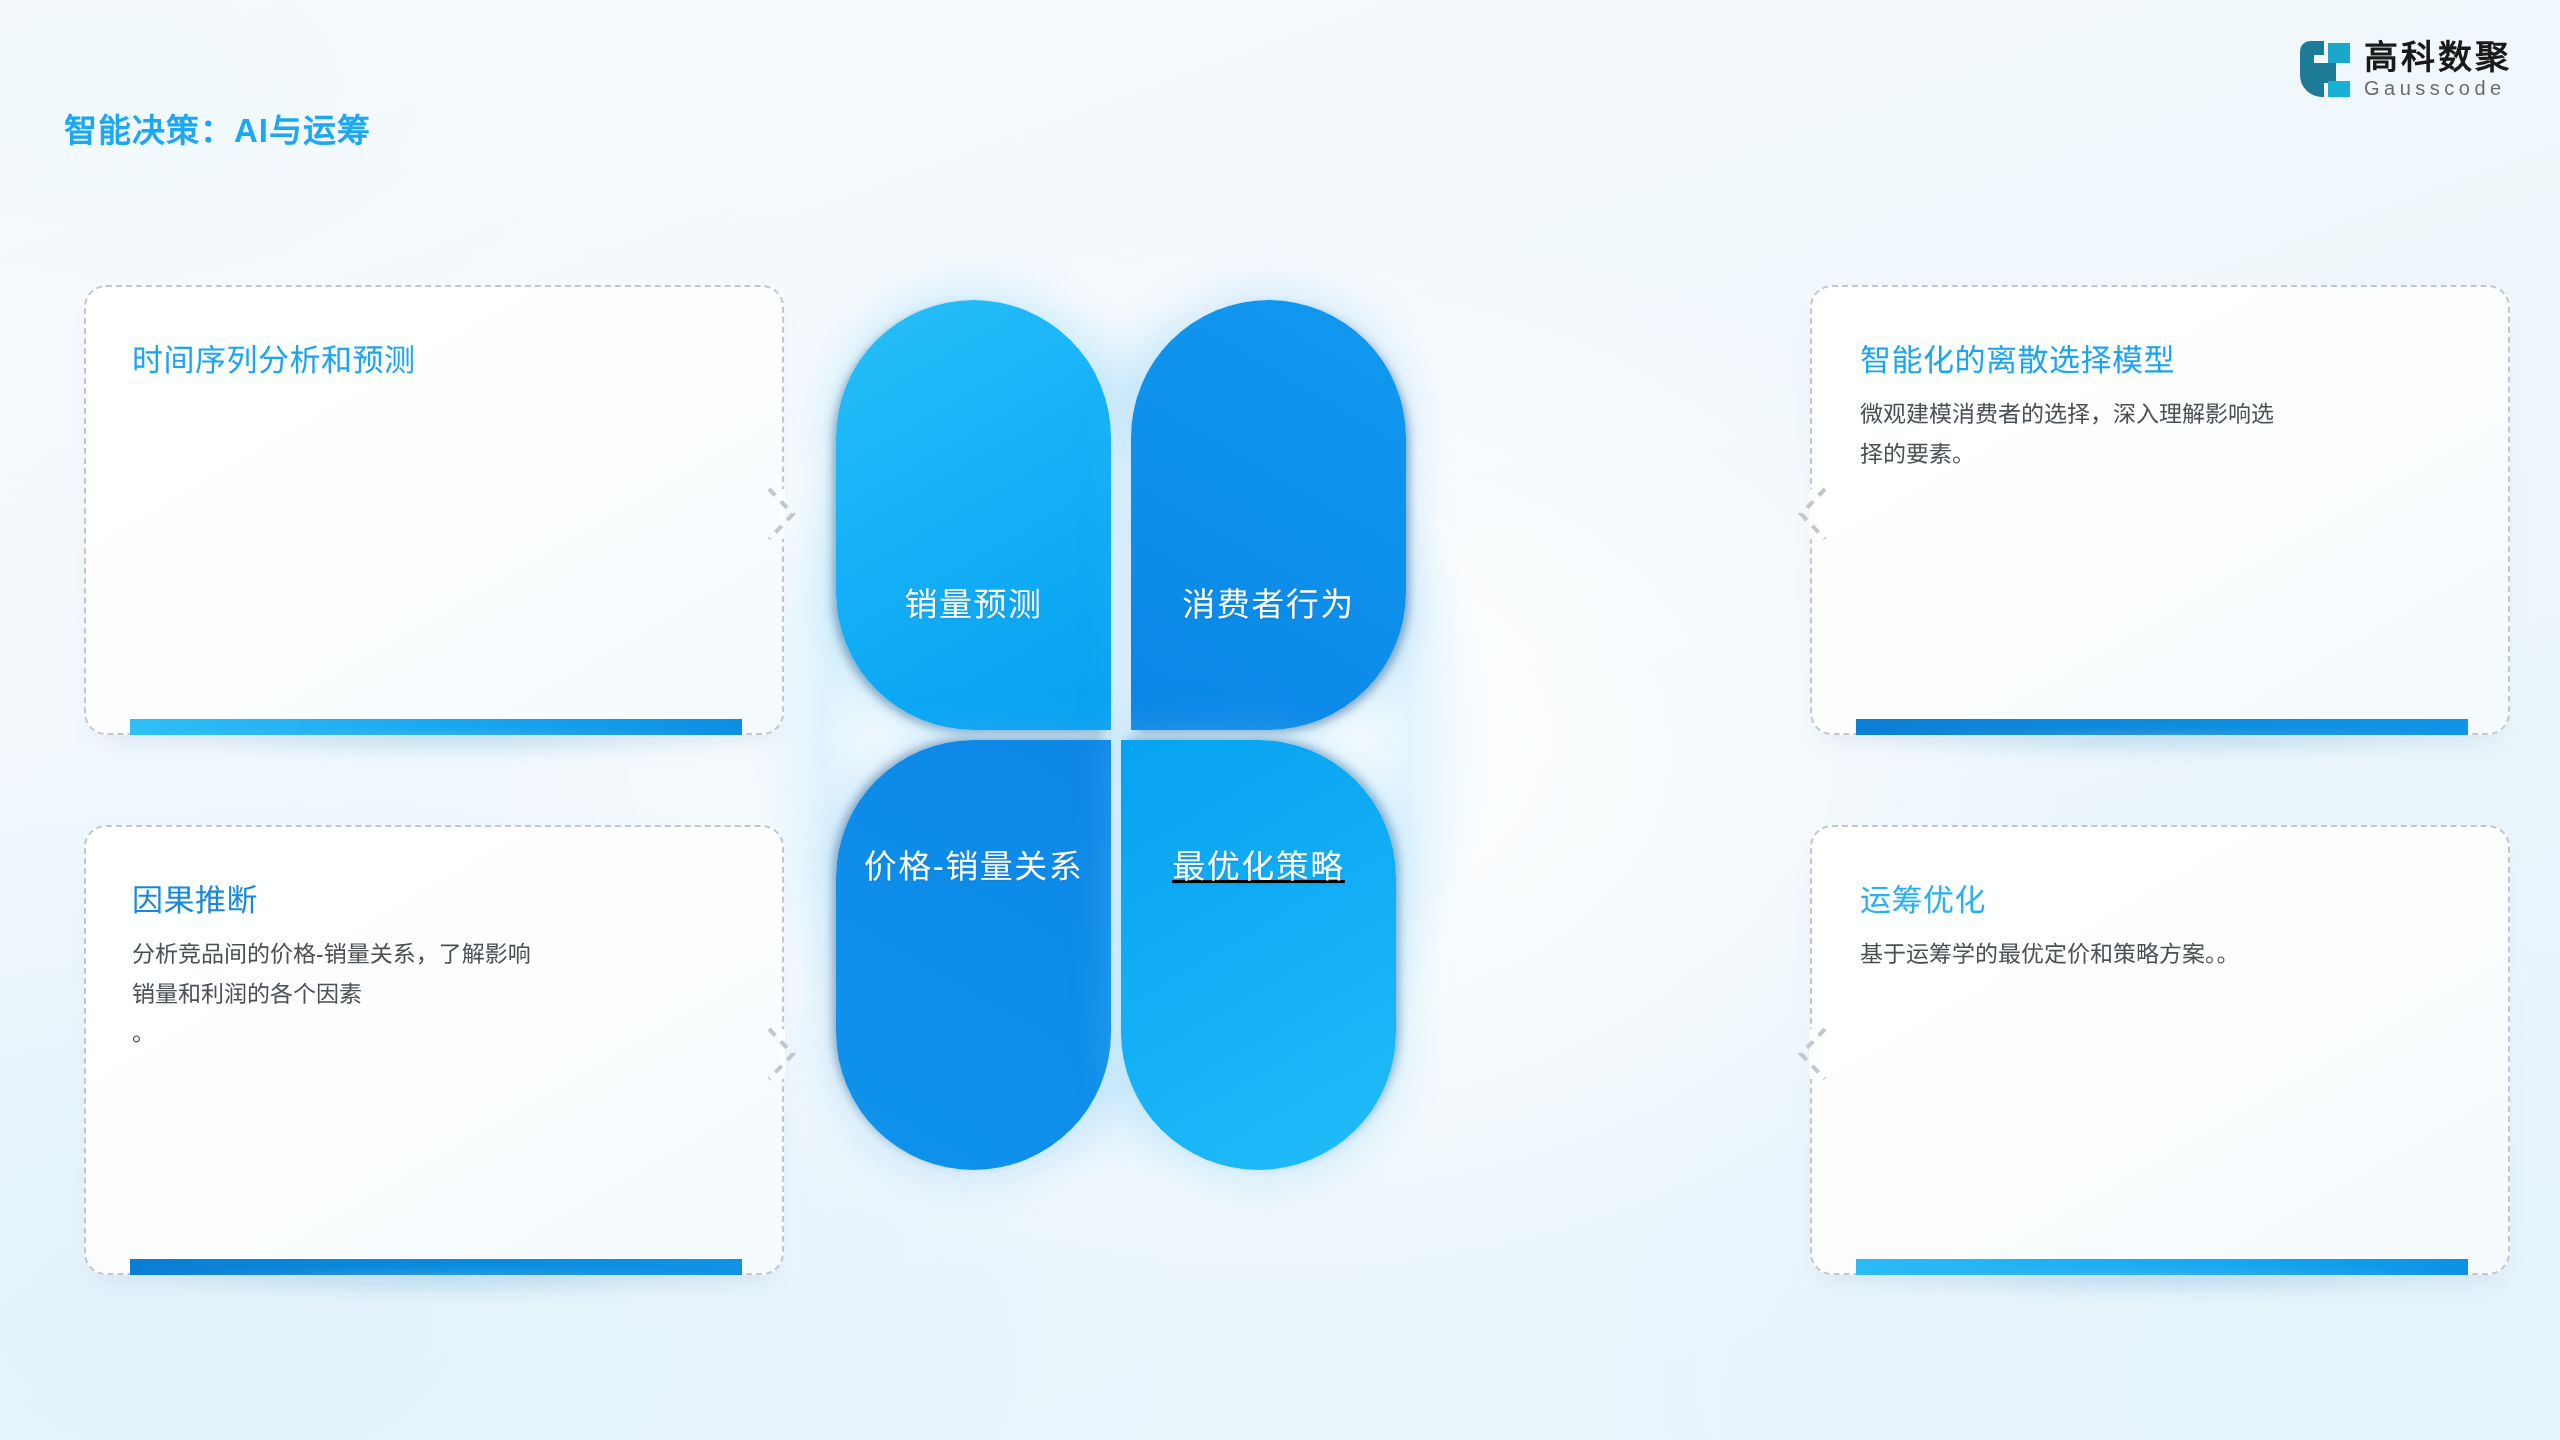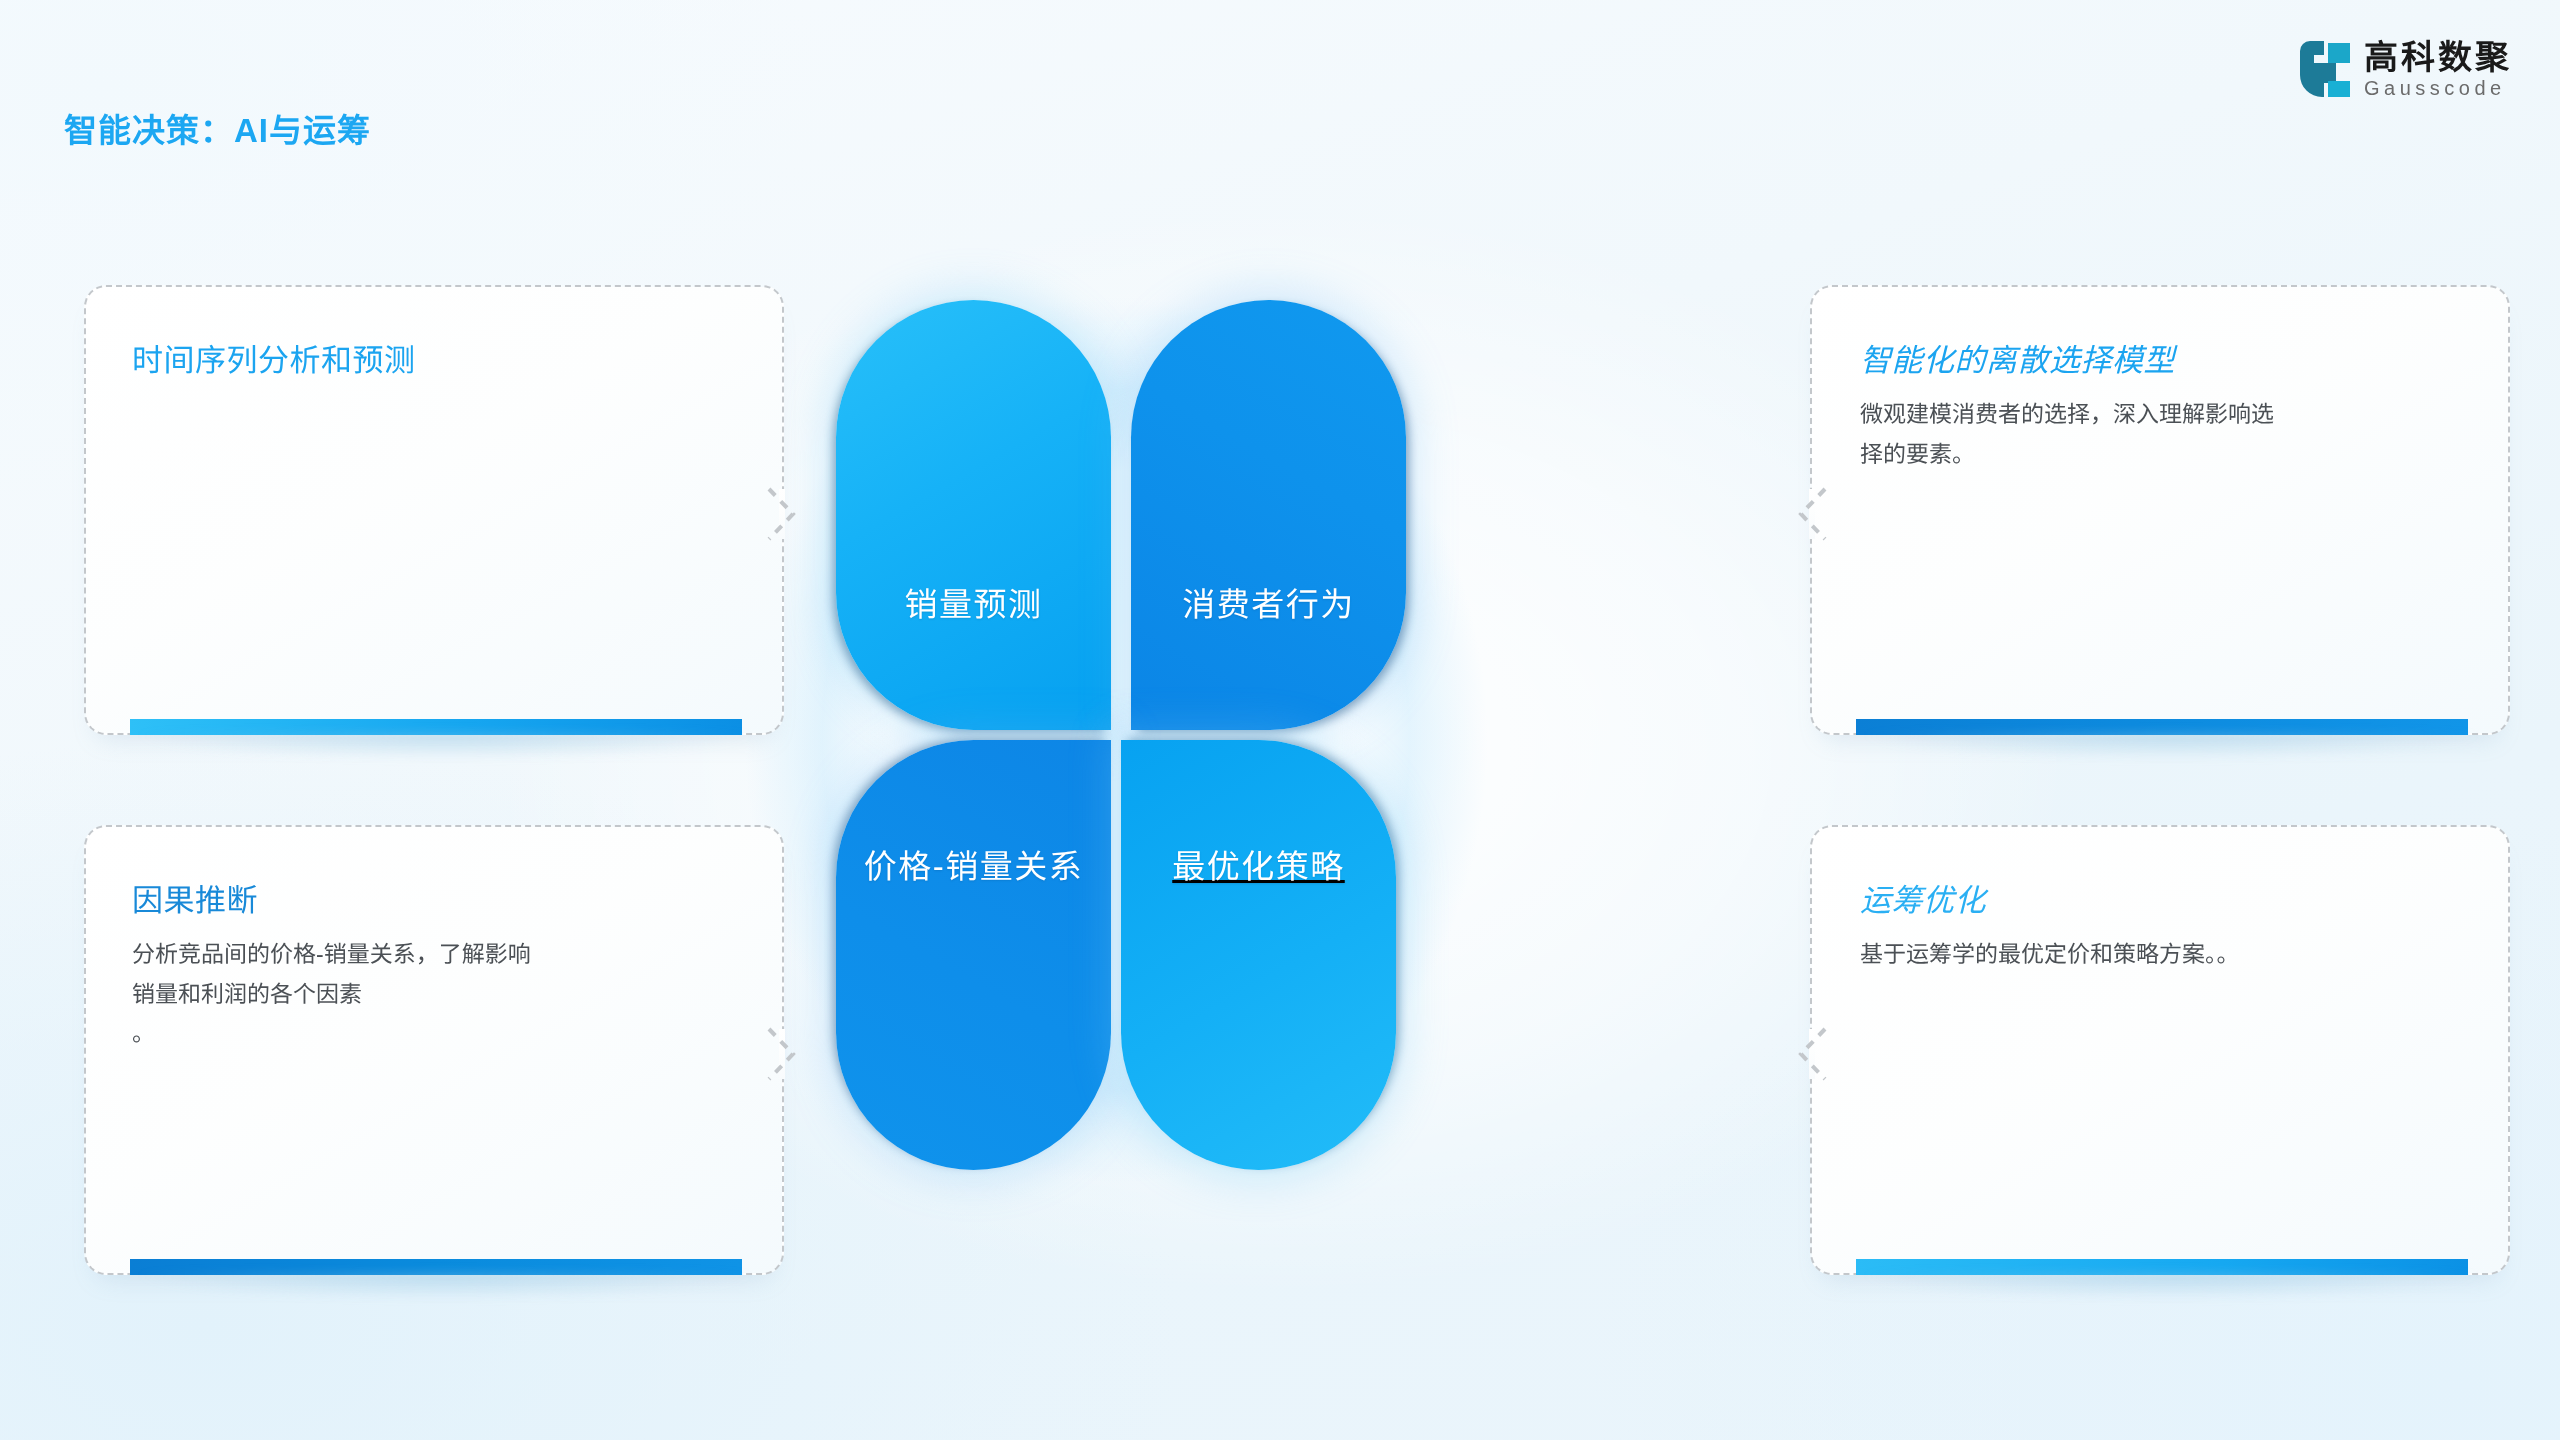--- a/index.html
+++ b/index.html
@@ -70,21 +70,21 @@
   .card-r2 { left:1810px; top:825px; }
 
   .card-title {
     position:absolute;
     left:46px; top:48px;
     font-size:31px;
     color:#1ba4f0;
     letter-spacing:0.5px;
     white-space:nowrap;
   }
-  .card-r1 .card-title, .card-r2 .card-title { left:48px;font-style:italic; }
+  .card-r1 .card-title, .card-r2 .card-title { left:48px; }
   .card-l2 .card-title { color:#1889d8;text-align:center; }
   .card-r2 .card-title { color:#2aaff3; }
 
   .card-body {
     position:absolute;
     left:46px; top:108px;
     width:600px;
     font-size:23px;
     line-height:1.72;
     color:#4b5055;

